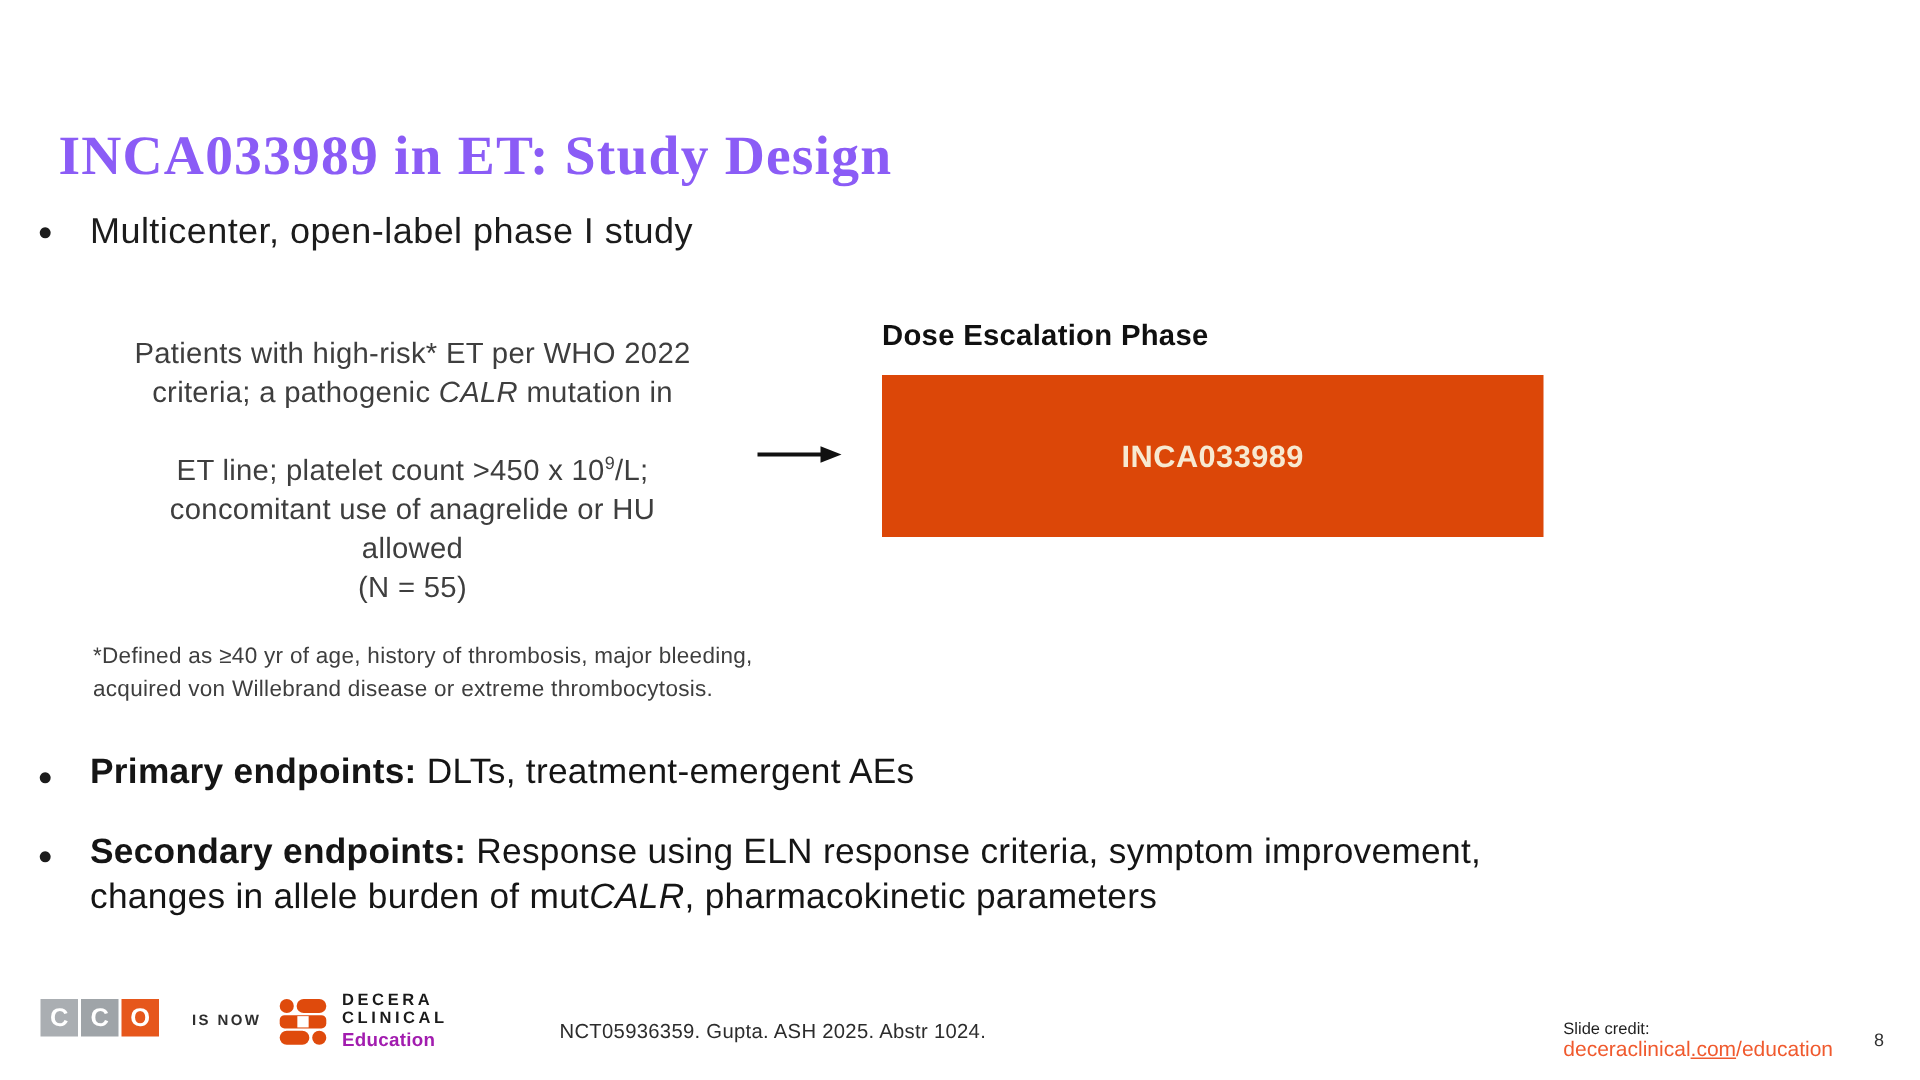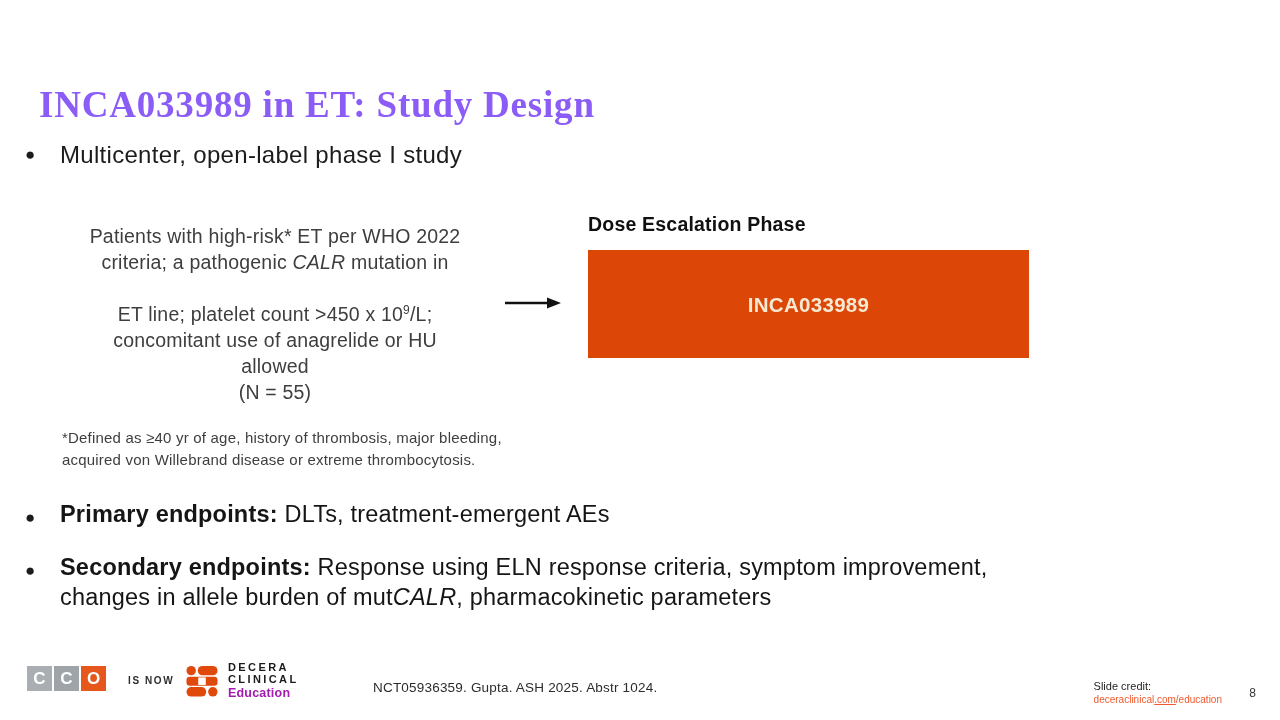--- a/index.html
+++ b/index.html
@@ -65,21 +65,21 @@
   .cco-sq.g1{background:#AAAEB2;}
   .cco-sq.g2{background:#9FA4A8;}
   .cco-sq.or{background:#E6571C;}
   .is-now{left:128px;top:675px;font-size:10px;font-weight:700;letter-spacing:1.6px;color:#2e2e2e;}
   .decera-icon{left:186px;top:665px;}
   .decera-text{left:228px;top:662px;}
   .decera-text .dl{font-size:11px;font-weight:700;letter-spacing:2.4px;color:#1a1a1a;line-height:11.5px;}
   .decera-text .ed{font-size:12.5px;font-weight:700;color:#a21caf;letter-spacing:0.2px;margin-top:1px;}
   .reference{left:373px;top:680px;font-size:13.5px;color:#2c2c2c;letter-spacing:0.2px;}
   .credit{right:58px;top:649px;text-align:left;font-size:11px;line-height:13px;color:#1f1f1f;margin-top:31px;}
-  .credit-link{color:#F05A2E;font-size:10px;text-decoration:none;}
+  .credit-link{color:#F05A2E;font-size:14px;text-decoration:none;}
   .credit-link .ul{text-decoration:underline;}
   .page-num{right:24px;top:686px;font-size:12px;color:#333333;}
 </style>
 </head>
 <body>
 
 <h1 class="abs slide-title">INCA033989 in ET: Study Design</h1>
 
 <div class="abs bullet-row intro-row">
   <span class="bullet-dot">●</span>

